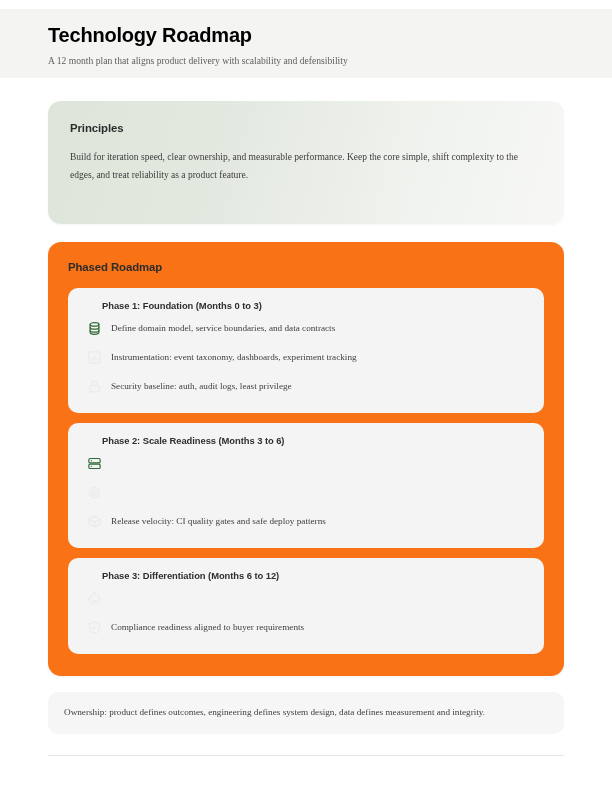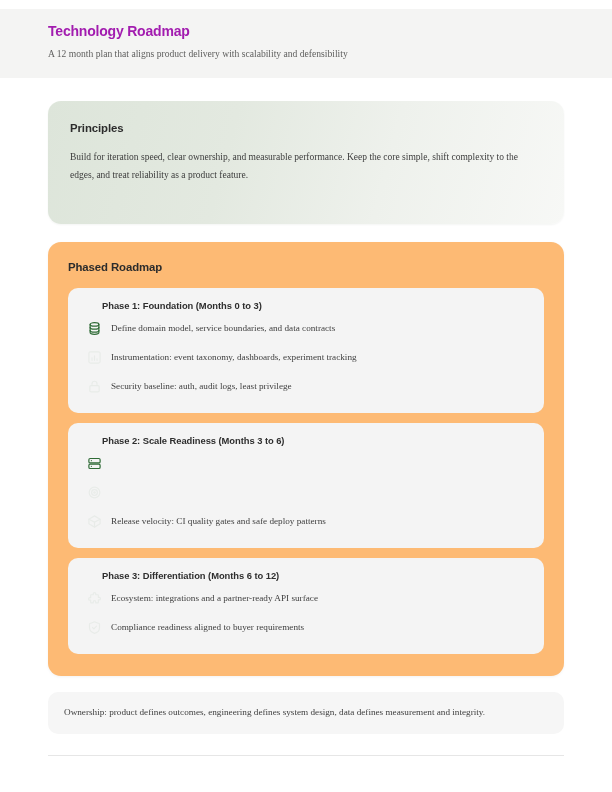--- a/index.html
+++ b/index.html
@@ -32,24 +32,24 @@
     top: 9px; left: 0;
     width: 612px;
     height: 69px;
     background: #f4f4f3;
   }
   .header-inner {
     padding: 14px 48px 0 48px;
   }
   .page-title {
     font-family: "Liberation Sans", sans-serif;
-    font-size: 14px;
+    font-size: 20px;
     font-weight: 700;
     letter-spacing: -0.2px;
-    color: #a21caf;
+    color: #000000;
     line-height: 1.25;
   }
   .page-subtitle {
     font-family: "Liberation Serif", serif;
     font-size: 9.6px;
     color: #60605f;
     margin-top: 7px;
     line-height: 1.35;
   }
 
@@ -82,21 +82,21 @@
     font-size: 9.5px;
     line-height: 1.85;
     color: #3c3c3c;
     max-width: 480px;
   }
 
   
   .roadmap-card {
     margin-top: 18px;
     border-radius: 13px;
-    background: #fdba74;
+    background: #f97316;
     padding: 19px 20px 22px 20px;
     box-shadow: 0 1px 3px rgba(0,0,0,0.05);
   }
   .roadmap-title {
     font-family: "Liberation Sans", sans-serif;
     font-size: 11.4px;
     font-weight: 700;
     color: #2c2c2c;
     letter-spacing: -0.1px;
     margin-bottom: 15px;
@@ -259,21 +259,20 @@
           </div>
         </div>
         <div class="phase">
           <div class="phase-title">Phase 3: Differentiation (Months 6 to 12)</div>
           <div class="phase-item">
             <span class="item-icon faded">
               <svg width="15" height="15" viewBox="0 0 24 24" fill="none" stroke="#2f6b36" stroke-width="1.9" stroke-linecap="round" stroke-linejoin="round">
                 <path d="M10 4.5a2 2 0 1 1 4 0V6h3.2a1 1 0 0 1 1 1v3.2h1.3a2 2 0 1 1 0 4h-1.3V18a1 1 0 0 1-1 1H14v-1.6a2 2 0 1 0-4 0V19H6.8a1 1 0 0 1-1-1v-3.3H4.5a2 2 0 1 1 0-4h1.3V7a1 1 0 0 1 1-1H10z"></path>
               </svg>
             </span>
-            <span class="item-text">Ecosystem: integrations and a partner-ready API surface</span>
           </div>
           <div class="phase-item">
             <span class="item-icon faded">
               <svg width="15" height="15" viewBox="0 0 24 24" fill="none" stroke="#2f6b36" stroke-width="1.9" stroke-linecap="round" stroke-linejoin="round">
                 <path d="M12 2.8 20 6v6.2c0 4.6-3.3 7.9-8 9.1-4.7-1.2-8-4.5-8-9.1V6z"></path>
                 <path d="m8.8 12 2.2 2.2 4.2-4.4"></path>
               </svg>
             </span>
             <span class="item-text">Compliance readiness aligned to buyer requirements</span>
           </div>

